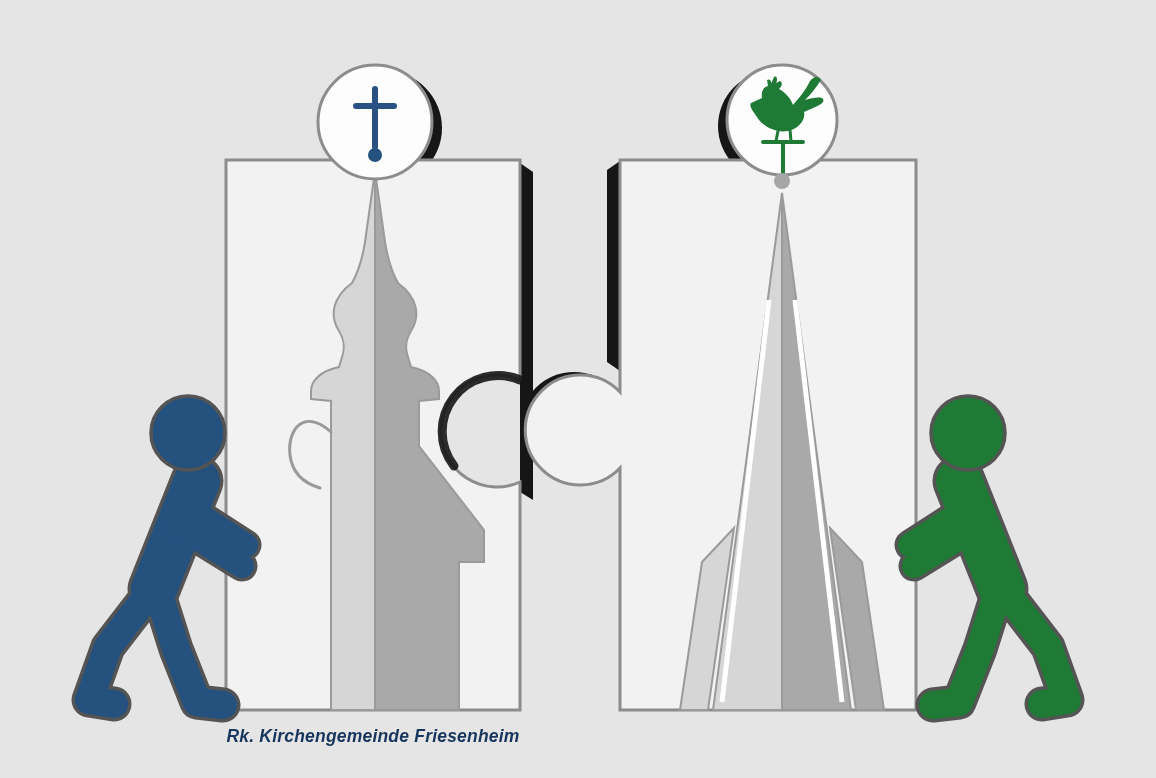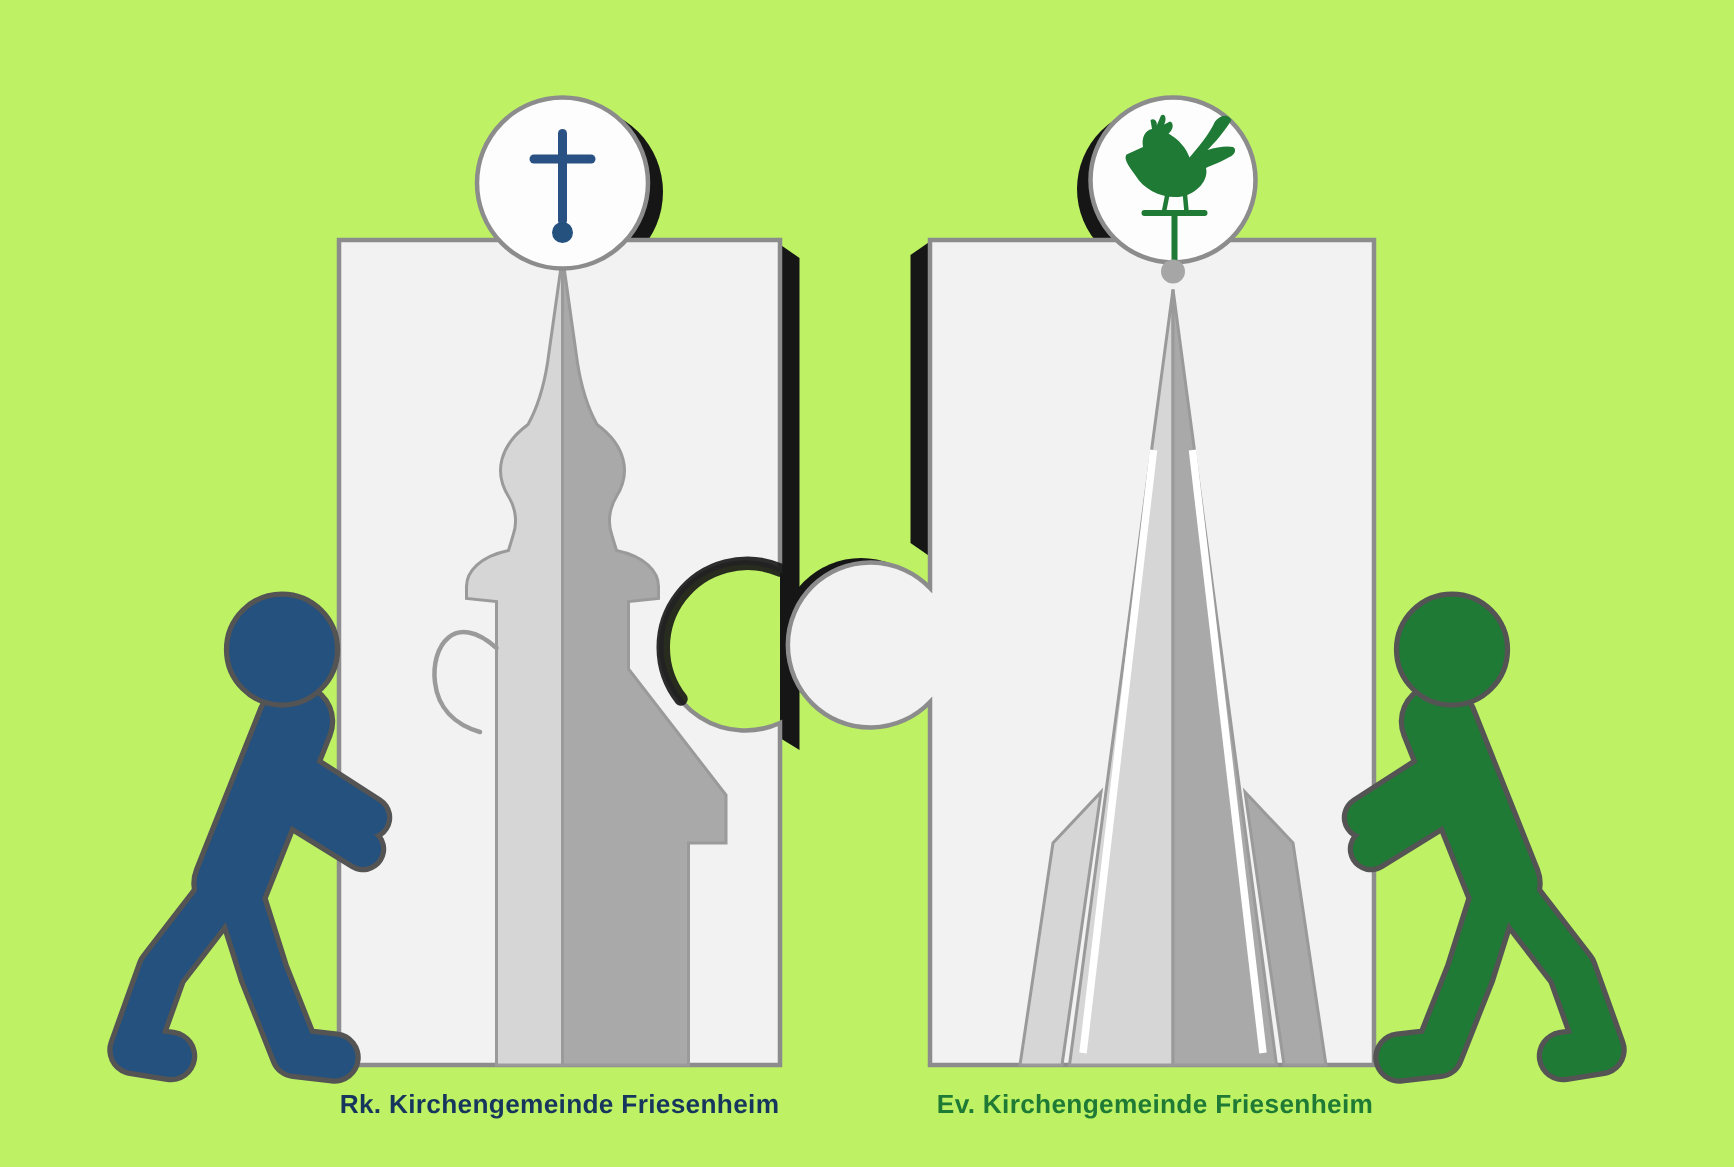--- a/index.html
+++ b/index.html
@@ -5,22 +5,23 @@
   html, body {
     margin: 0;
     padding: 0;
     background: #ffffff;
     font-family: "Liberation Sans", sans-serif;
   }
   .canvas {
     position: relative;
     width: 1156px;
     height: 778px;
-    background: #bef264;
+    background: #e5e5e5;
     overflow: hidden;
+    font-style: italic;
   }
   .illustration {
     position: absolute;
     left: 0;
     top: 0;
   }
   .label {
     position: absolute;
     top: 726px;
     width: 420px;
@@ -136,15 +137,14 @@
         <path d="M 197 481 L 154 589" stroke-width="46"></path>
         <path d="M 152 590 L 108 647 L 89 700 L 114 704 M 158 592 L 176 649 L 197 702 L 223 705" stroke-width="28"></path>
         <path d="M 187 507 L 246 545 M 174 524 L 242 566" stroke-width="24"></path>
       </g>
       <circle cx="188" cy="433" r="37" fill="#1f7a35" stroke="#545454" stroke-width="3.5"></circle>
     </g>
   </svg>
 
   <div class="label label-catholic">Rk. Kirchengemeinde Friesenheim</div>
 
-  <div class="label label-protestant">Ev. Kirchengemeinde Friesenheim</div>
 
 </div>
 
 </body></html>

